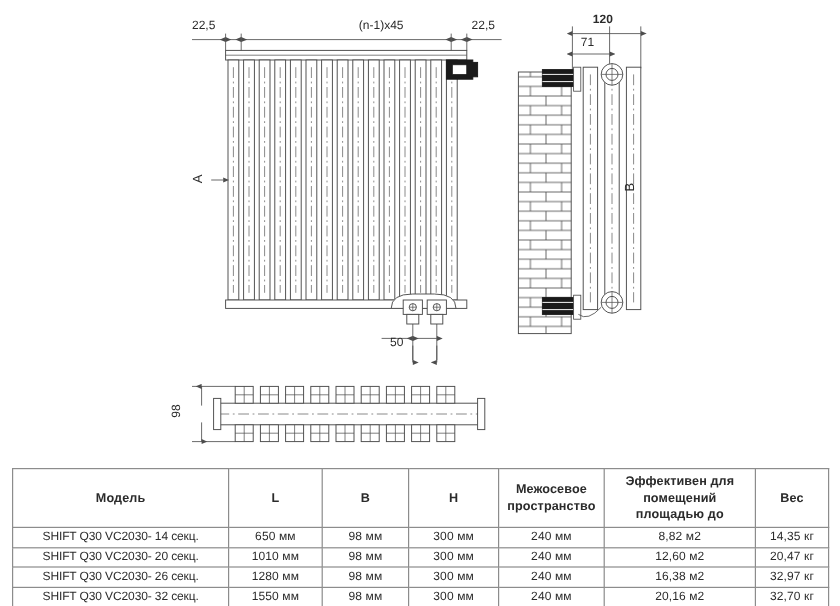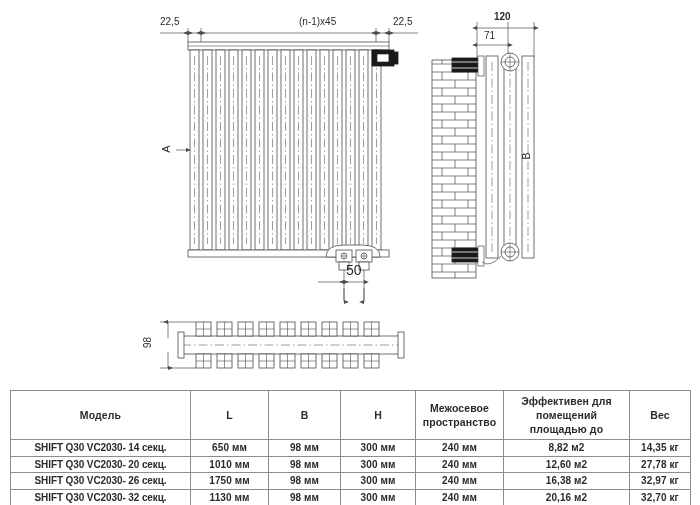--- a/index.html
+++ b/index.html
@@ -18,21 +18,21 @@
   table.spec{
     border-collapse:collapse;
     width:680px;
     table-layout:fixed;
   }
   table.spec th,table.spec td{
     border:1px solid #8c8c8c;
     text-align:center;
     vertical-align:middle;
     color:#2b2b2b;
-    font-weight:bold;
+    font-weight:normal;
     letter-spacing:.1px;
   }
   table.spec thead th{
     height:44px;
     font-size:10.5px;
     line-height:14px;
     font-weight:bold;
     padding:2px 1px;
   }
   table.spec tbody td{
@@ -301,21 +301,21 @@
 
   </g>
 </svg>
 
   <div style="position:absolute;left:160px;top:16px;font-size:10px;color:#2b2b2b;">22,5</div>
   <div style="position:absolute;left:265px;top:16px;font-size:10px;color:#2b2b2b;margin-left:34px;">(n-1)x45</div>
   <div style="position:absolute;left:393px;top:16px;font-size:10px;color:#2b2b2b;">22,5</div>
 
   <div style="position:absolute;left:162px;top:143px;font-size:11px;color:#2b2b2b;transform:rotate(-90deg);">A</div>
 
-  <div style="position:absolute;left:325px;top:262px;font-size:14px;color:#2b2b2b;margin-left:21px;">50</div>
+  <div style="position:absolute;left:325px;top:280px;font-size:10px;color:#2b2b2b;">50</div>
 
   <div style="position:absolute;left:494px;top:11px;font-size:10px;color:#2b2b2b;font-weight:bold;">120</div>
   <div style="position:absolute;left:484px;top:30px;font-size:10px;color:#2b2b2b;">71</div>
 
   <div style="position:absolute;left:522px;top:150px;font-size:11px;color:#2b2b2b;transform:rotate(-90deg);">B</div>
 
   <div style="position:absolute;left:142px;top:337px;font-size:10px;color:#2b2b2b;transform:rotate(-90deg);">98</div>
 </div>
 
 <div class="spec-table-wrap">
@@ -356,34 +356,34 @@
         <td>8,82 м2</td>
         <td>14,35 кг</td>
       </tr>
       <tr>
         <td class="model">SHIFT Q30 VC2030- 20 секц.</td>
         <td>1010 мм</td>
         <td>98 мм</td>
         <td>300 мм</td>
         <td>240 мм</td>
         <td>12,60 м2</td>
-        <td>27,78 кг</td>
+        <td>20,47 кг</td>
       </tr>
       <tr>
         <td class="model">SHIFT Q30 VC2030- 26 секц.</td>
-        <td>1750 мм</td>
+        <td>1280 мм</td>
         <td>98 мм</td>
         <td>300 мм</td>
         <td>240 мм</td>
         <td>16,38 м2</td>
         <td>32,97 кг</td>
       </tr>
       <tr>
         <td class="model">SHIFT Q30 VC2030- 32 секц.</td>
-        <td>1130 мм</td>
+        <td>1550 мм</td>
         <td>98 мм</td>
         <td>300 мм</td>
         <td>240 мм</td>
         <td>20,16 м2</td>
         <td>32,70 кг</td>
       </tr>
 
     </tbody>
   </table>
 </div>

